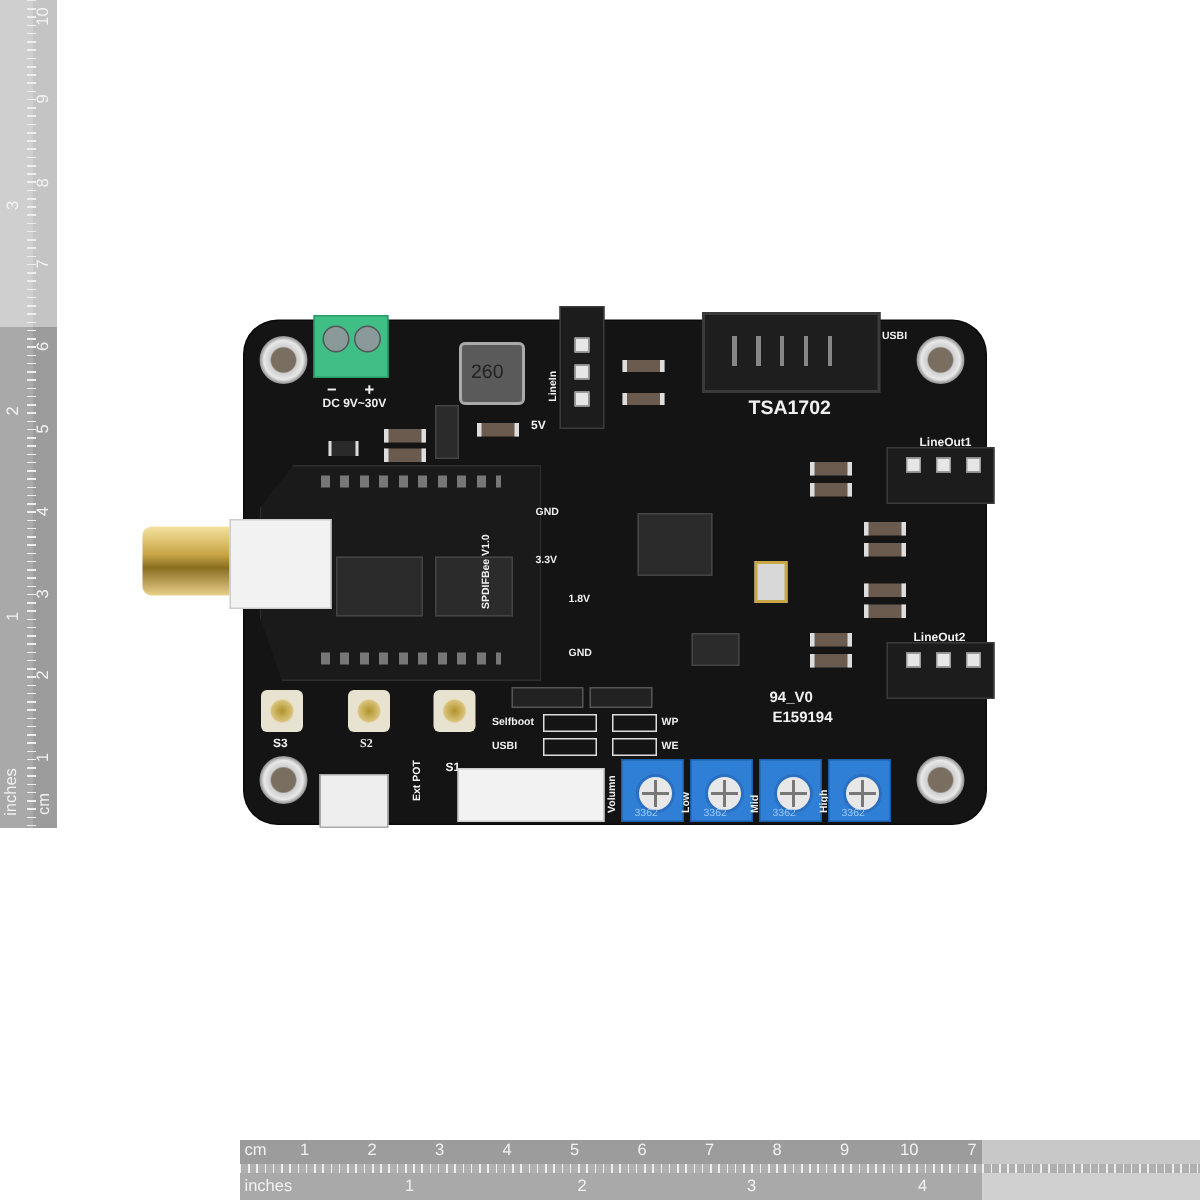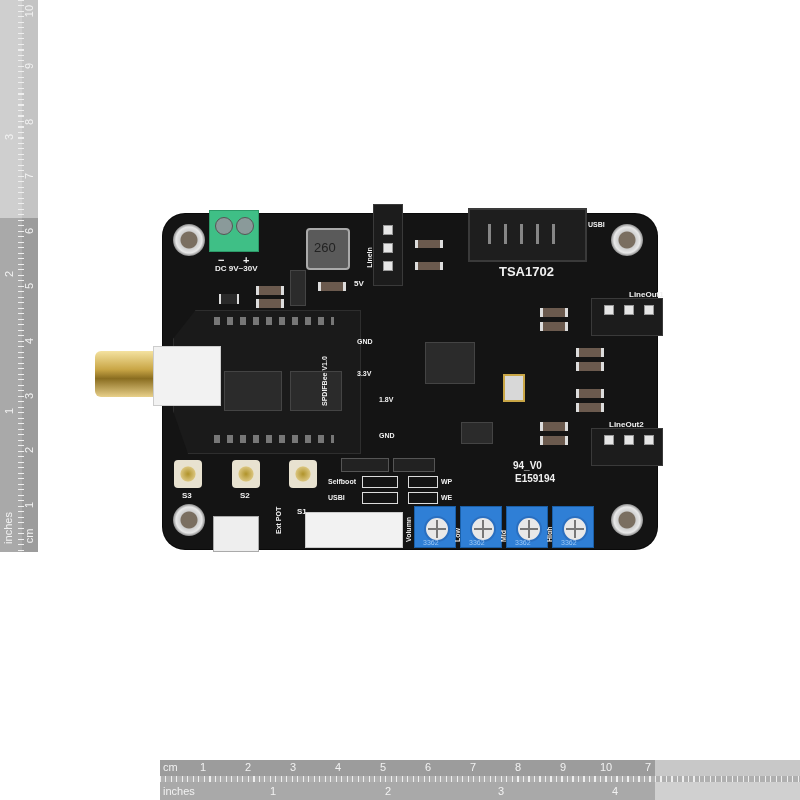--- a/index.html
+++ b/index.html
@@ -150,21 +150,21 @@
 
   <div style="position:absolute;left:-68px;top:137px;width:60px;height:46px;background:linear-gradient(#f4e2a0,#c9a646 40%,#8a6d20 60%,#e8d08a);border-radius:6px 0 0 6px;"></div>
   <div style="position:absolute;left:-10px;top:132px;width:66px;height:58px;background:#f2f2f2;border:1px solid #ccc;"></div>
 
   <div class="chip" style="left:262px;top:128px;width:48px;height:40px;"></div>
   <div style="position:absolute;left:340px;top:160px;width:18px;height:24px;background:#d8d8d8;border:2px solid #c9a646;"></div>
   <div class="chip" style="left:298px;top:208px;width:30px;height:20px;"></div>
   <span class="silk" style="left:216px;top:182px;font-size:7px;">1.8V</span>
   <span class="silk" style="left:216px;top:218px;font-size:7px;">GND</span>
 
-  <span class="silk" style="left:466px;top:76px;font-size:8px;">LineOut1</span>
+  <span class="silk" style="left:450px;top:76px;font-size:8px;">LineOut1</span>
   <div class="jack" style="left:428px;top:84px;width:70px;height:36px;">
     <div class="pin" style="left:12px;top:6px;"></div>
       <div class="pin" style="left:32px;top:6px;"></div>
       <div class="pin" style="left:52px;top:6px;"></div>
   </div>
   <span class="silk" style="left:446px;top:206px;font-size:8px;">LineOut2</span>
   <div class="jack" style="left:428px;top:214px;width:70px;height:36px;">
     <div class="pin" style="left:12px;top:6px;"></div>
       <div class="pin" style="left:32px;top:6px;"></div>
       <div class="pin" style="left:52px;top:6px;"></div>
@@ -184,21 +184,21 @@
   <div class="btn" style="left:11px;top:246px;">
       <div class="cap"></div>
     </div>
   <div class="btn" style="left:69px;top:246px;">
       <div class="cap"></div>
     </div>
   <div class="btn" style="left:126px;top:246px;">
       <div class="cap"></div>
     </div>
   <span class="silk" style="left:19px;top:277px;font-size:8px;">S3</span>
-  <span class="silk" style="left:77px;top:277px;font-size:8px;">S2</span>
+  <span class="silk" style="left:77px;top:277px;font-size:8px;font-family:Liberation Serif, serif;">S2</span>
   <span class="silk" style="left:134px;top:277px;font-size:8px;margin-top:16px;">S1</span>
 
   <div style="position:absolute;left:178px;top:244px;width:46px;height:12px;background:#222;border:1px solid #555;"></div>
   <div style="position:absolute;left:230px;top:244px;width:40px;height:12px;background:#222;border:1px solid #555;"></div>
   <span class="silk" style="left:165px;top:264px;font-size:7px;">Selfboot</span>
   <div style="position:absolute;left:199px;top:262px;width:34px;height:10px;border:1px solid #ddd;"></div>
   <span class="silk" style="left:165px;top:280px;font-size:7px;">USBI</span>
   <div style="position:absolute;left:199px;top:278px;width:34px;height:10px;border:1px solid #ddd;"></div>
   <div style="position:absolute;left:245px;top:262px;width:28px;height:10px;border:1px solid #ddd;"></div>
   <span class="silk" style="left:278px;top:264px;font-size:7px;">WP</span>

